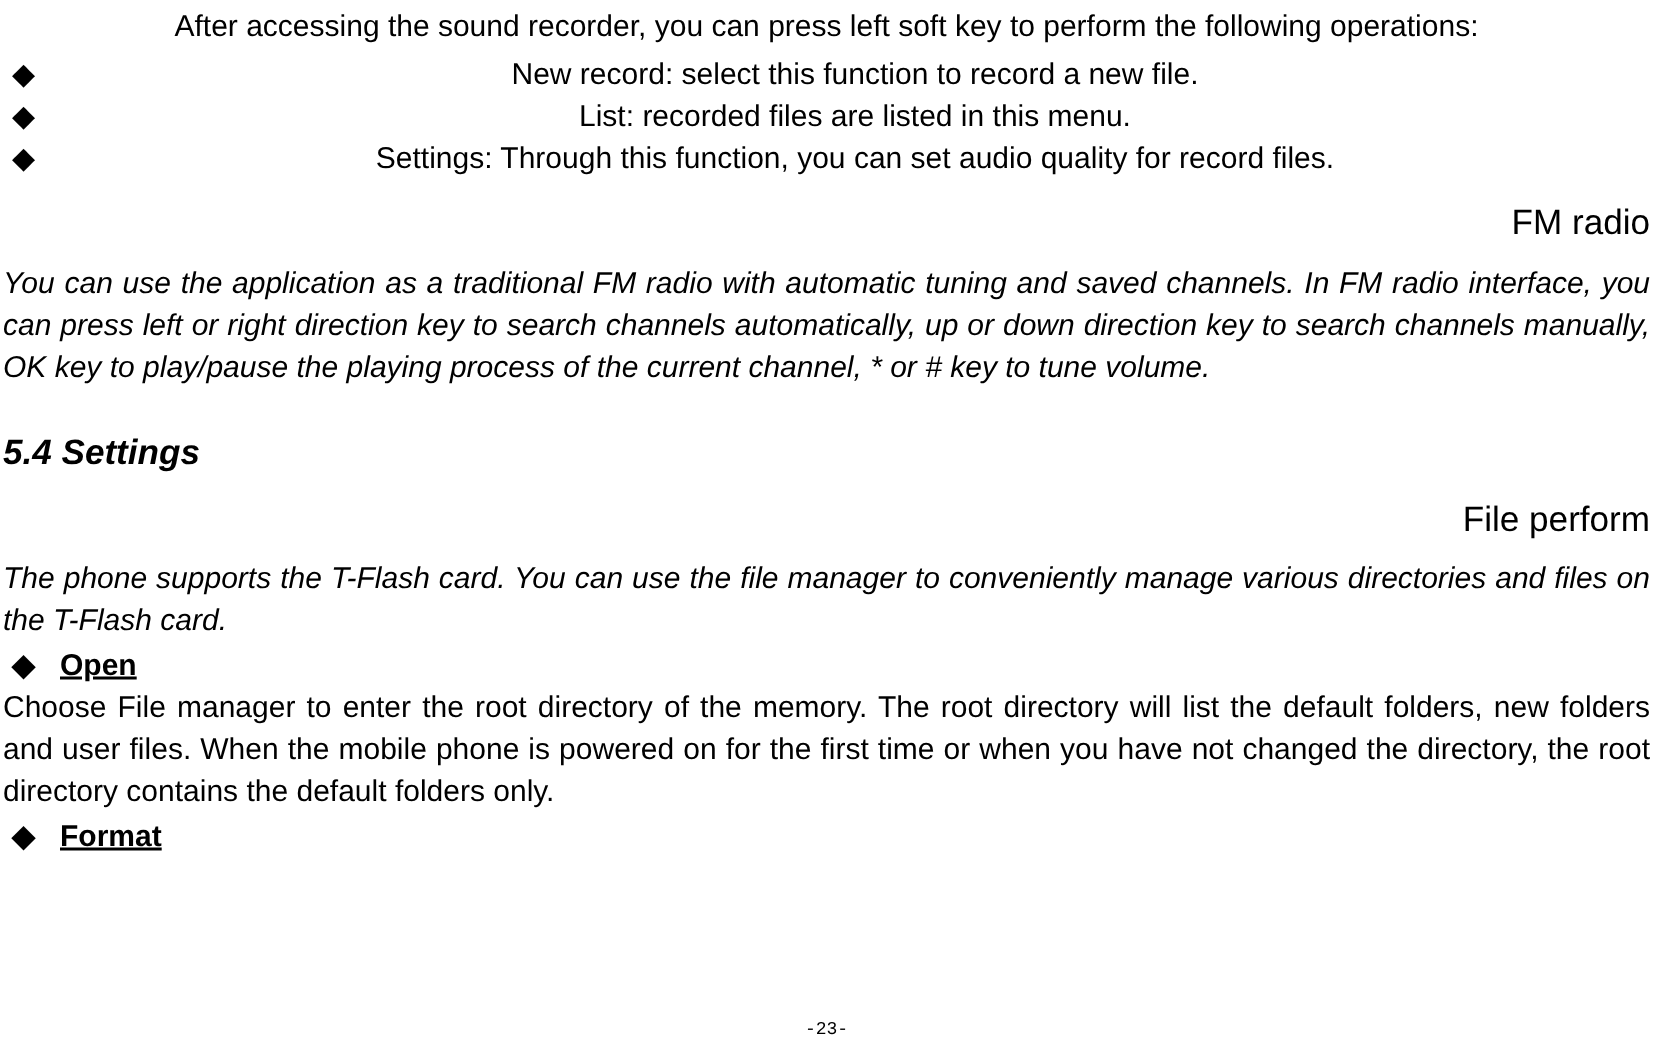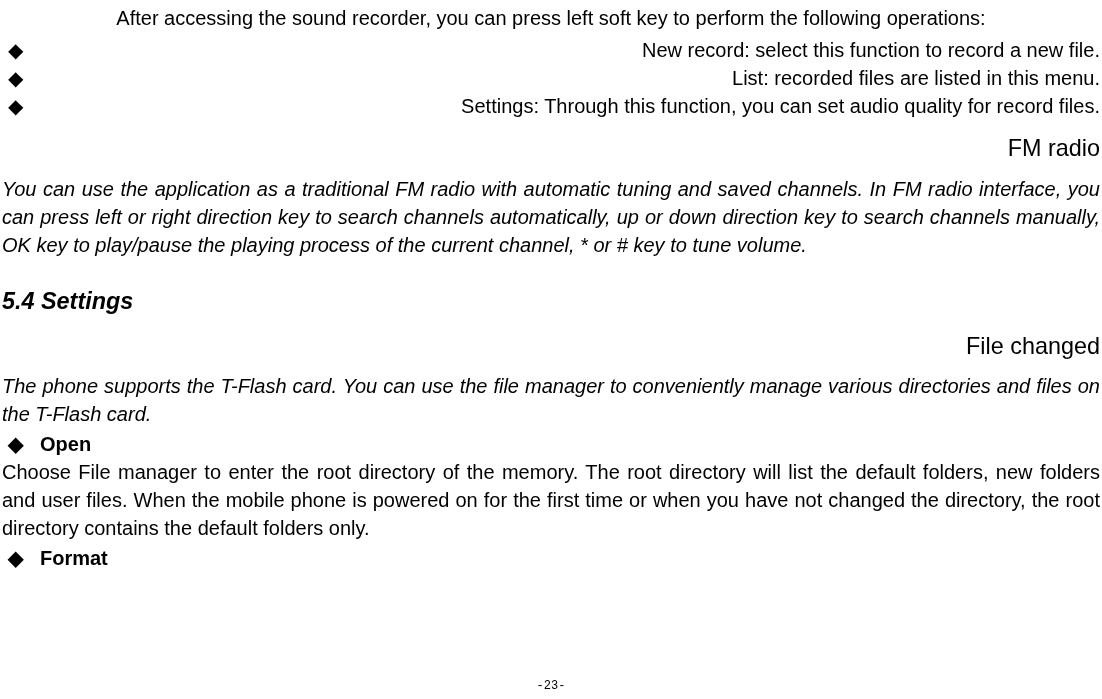--- a/index.html
+++ b/index.html
@@ -22,21 +22,21 @@
       margin-bottom: 4px;
       text-align: center;
     }
     .bullet-list {
       list-style: none;
       margin-bottom: 8px;
     }
     .bullet-list li {
       position: relative;
       padding-left: 38px;
-      text-align: right;
+      text-align: center;
       line-height: 1.4;
     }
     .bullet-list li::before {
       content: "◆";
       position: absolute;
       left: 6px;
       top: 0;
     }
     .section-heading {
       font-weight: normal;
@@ -55,20 +55,21 @@
       font-style: italic;
     }
     .sub-bullet-list {
       list-style: none;
     }
     .sub-bullet-list li {
       position: relative;
       padding-left: 38px;
       font-weight: bold;
       text-align: left;
+      text-decoration: underline;
     }
     .sub-bullet-list li::before {
       content: "◆";
       position: absolute;
       left: 6px;
       top: 0;
     }
     .sub-paragraph {
       text-align: justify;
       margin-bottom: 2px;
@@ -92,21 +93,21 @@
   <li>List: recorded files are listed in this menu.</li>
   <li>Settings: Through this function, you can set audio quality for record files.</li>
 </ul>
 
 <h3 class="section-heading">FM radio</h3>
 
 <p class="paragraph">You can use the application as a traditional FM radio with automatic tuning and saved channels. In FM radio interface, you can press left or right direction key to search channels automatically, up or down direction key to search channels manually, OK key to play/pause the playing process of the current channel, * or # key to tune volume.</p>
 
 <h3 class="section-number-heading">5.4 Settings</h3>
 
-<h3 class="section-heading">File changed</h3>
+<h3 class="section-heading">File perform</h3>
 
 <p class="paragraph" style="margin-bottom:2px;">The phone supports the T-Flash card. You can use the file manager to conveniently manage various directories and files on the T-Flash card.</p>
 
 <ul class="sub-bullet-list">
   <li>Open</li>
 </ul>
 
 <p class="sub-paragraph">Choose File manager to enter the root directory of the memory. The root directory will list the default folders, new folders and user files. When the mobile phone is powered on for the first time or when you have not changed the directory, the root directory contains the default folders only.</p>
 
 <ul class="sub-bullet-list">

